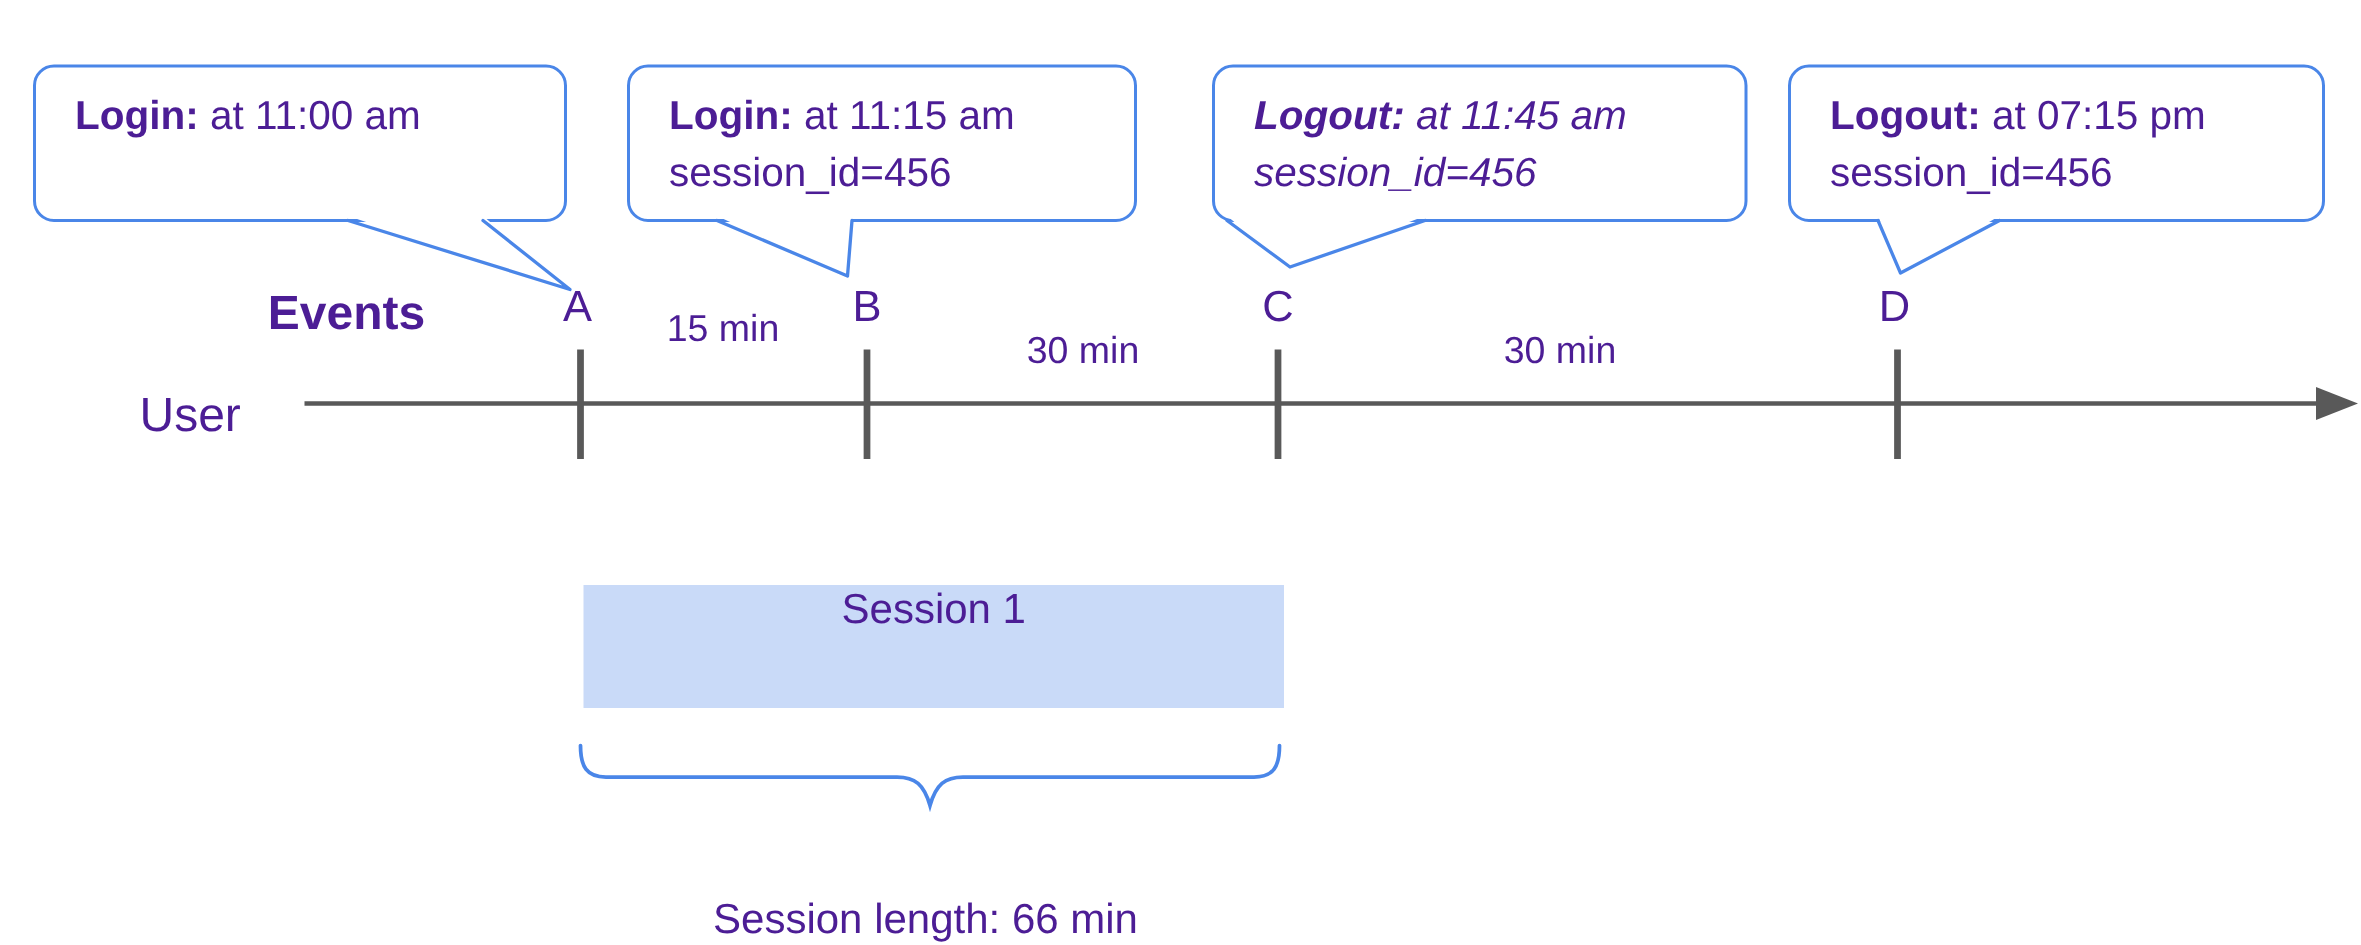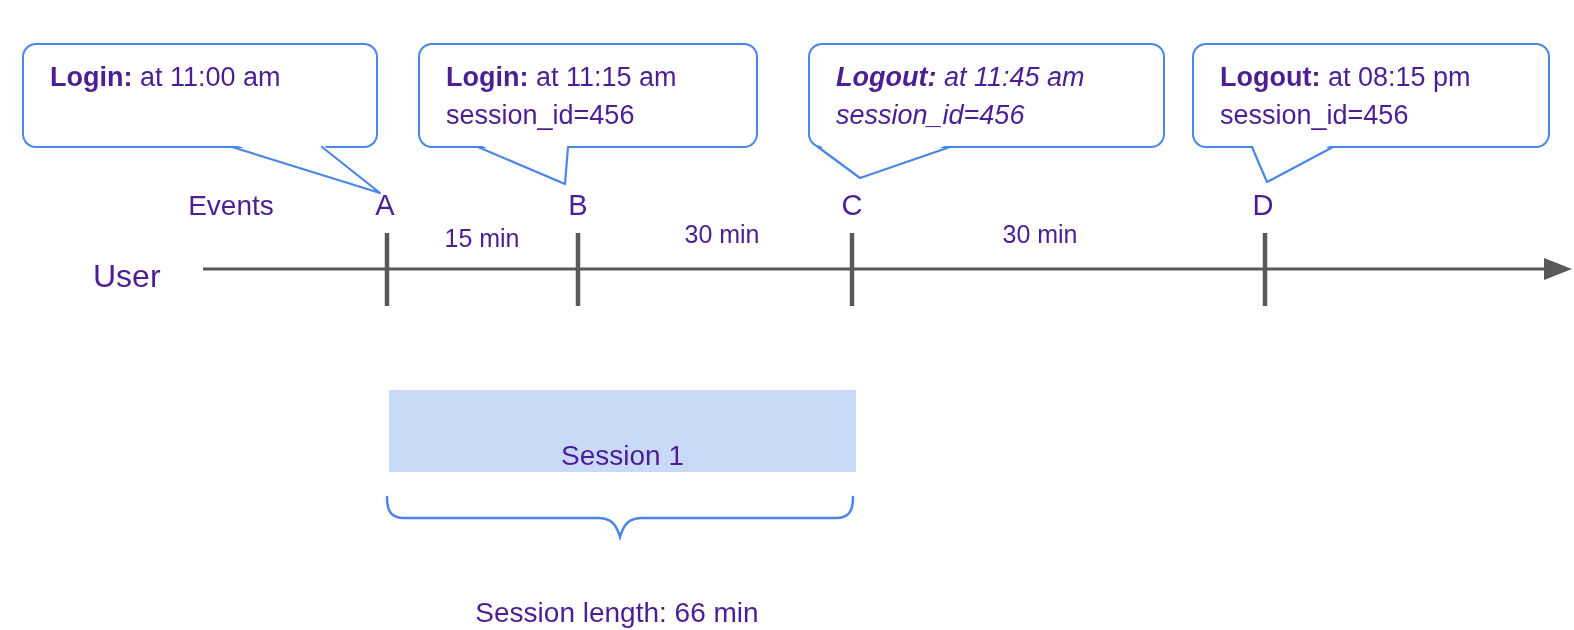--- a/index.html
+++ b/index.html
@@ -33,38 +33,38 @@
     left: 0; top: 0;
     z-index: 2;
     pointer-events: none;
   }
   .tail-fill { fill: #ffffff; stroke: none; }
   .tail-stroke { fill: none; stroke: var(--accent); stroke-width: 2.2; stroke-linejoin: round; stroke-linecap: round; }
   .gray-line { stroke: var(--gray); }
   .gray-fill { fill: var(--gray); }
   .brace { fill: none; stroke: var(--accent); stroke-width: 2.5; stroke-linecap: round; }
   .lbl { position: absolute; transform: translateX(-50%); white-space: nowrap; z-index: 3; }
-  .events-label { font-size: 28px; }
+  .events-label { font-size: 32px; font-weight: bold; }
   .event-letter { font-size: 29px; }
   .interval-label { font-size: 25px; }
   .user-label {
     position: absolute;
     left: 93px; top: 238px;
     font-size: 32px;
     z-index: 3;
     white-space: nowrap;
     text-align: center;
   }
   .session-box {
     position: absolute;
     left: 389px; top: 370px;
     width: 467px; height: 82px;
     background: var(--session-fill);
     display: flex;
-    align-items: flex-end;
+    align-items: flex-start;
     justify-content: center;
     font-size: 28px;
     z-index: 1;
   }
   .session-length { font-size: 28px; }
 </style>
 </head>
 <body>
 
 <div id="canvas" style="--accent: #4a86e8; --session-fill: #c9daf8; --gray: #595959;">
@@ -74,21 +74,21 @@
   </div>
   <div class="callout" style="left:418px; width:340px;">
     <div><span class="evt">Login:</span><span> at 11:15 am</span></div>
     <div>session_id=456</div>
   </div>
   <div class="callout" style="left:808px; width:357px;font-style:italic;">
     <div><span class="evt">Logout:</span><span> at 11:45 am</span></div>
     <div>session_id=456</div>
   </div>
   <div class="callout" style="left:1192px; width:358px;">
-    <div><span class="evt">Logout:</span><span> at 08:15 pm</span></div>
+    <div><span class="evt">Logout:</span><span> at 07:15 pm</span></div>
     <div>session_id=456</div>
   </div>
 
   <svg id="svg-overlay" width="1574" height="630" viewBox="0 0 1574 630">
 
     <polygon class="tail-fill" points="232,124 380,173 322,124"></polygon>
     <path class="tail-stroke" d="M232,127 L380,173 L322,127"></path>
 
     <polygon class="tail-fill" points="478,124 565,164 568,124"></polygon>
     <path class="tail-stroke" d="M478,127 L565,164 L568,127"></path>
@@ -109,21 +109,21 @@
 
     <path class="brace" d="M387,477 C387,491 391,498 404,498 L598,498 C610,498 616,503 620,517 C624,503 630,498 642,498 L836,498 C849,498 853,491 853,477"></path>
   </svg>
 
   <div class="lbl events-label" style="left:231px; top:170px;">Events</div>
   <div class="lbl event-letter" style="left:385px;  top:169px;">A</div>
   <div class="lbl event-letter" style="left:578px;  top:169px;">B</div>
   <div class="lbl event-letter" style="left:852px;  top:169px;">C</div>
   <div class="lbl event-letter" style="left:1263px; top:169px;">D</div>
 
-  <div class="lbl interval-label" style="left:482px;  top:204px;">15 min</div>
+  <div class="lbl interval-label" style="left:482px;  top:185px;">15 min</div>
   <div class="lbl interval-label" style="left:722px;  top:200px;">30 min</div>
   <div class="lbl interval-label" style="left:1040px; top:200px;">30 min</div>
 
   <div class="user-label">User</div>
 
   <div class="session-box">
     <span>Session 1</span>
   </div>
 
   <div class="lbl session-length" style="left:617px; top:577px;">Session length: 66 min</div>

